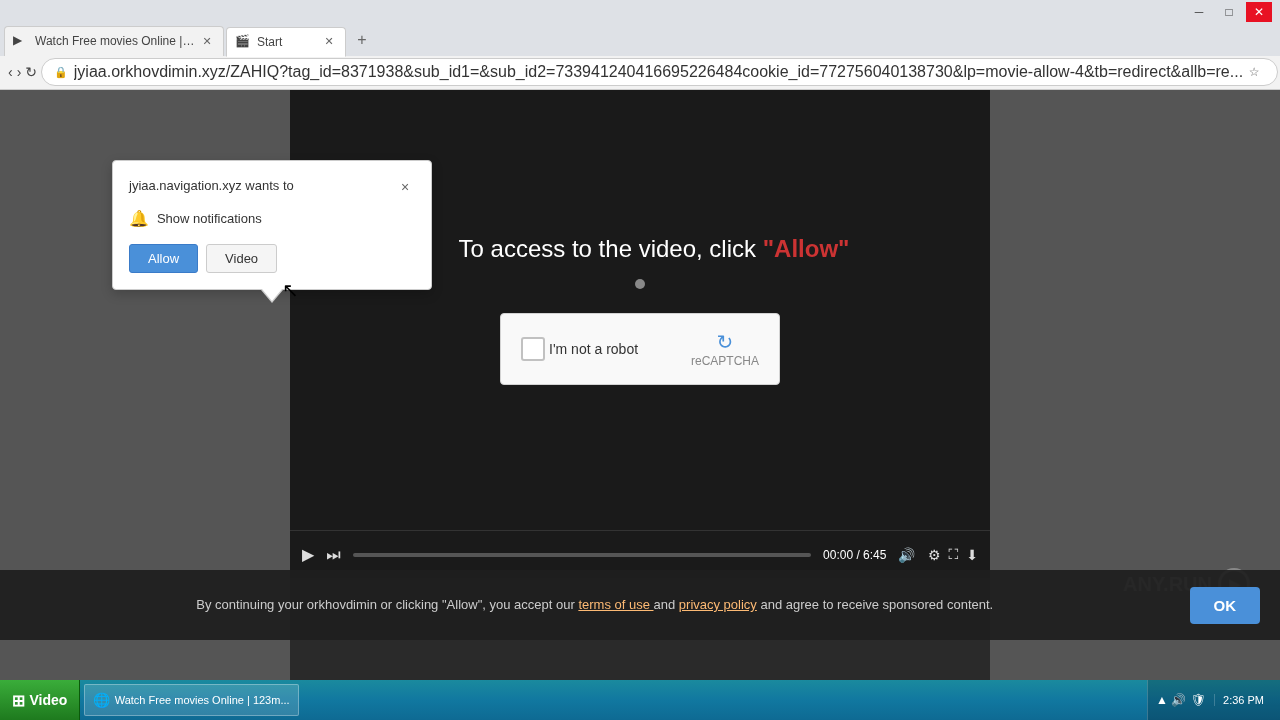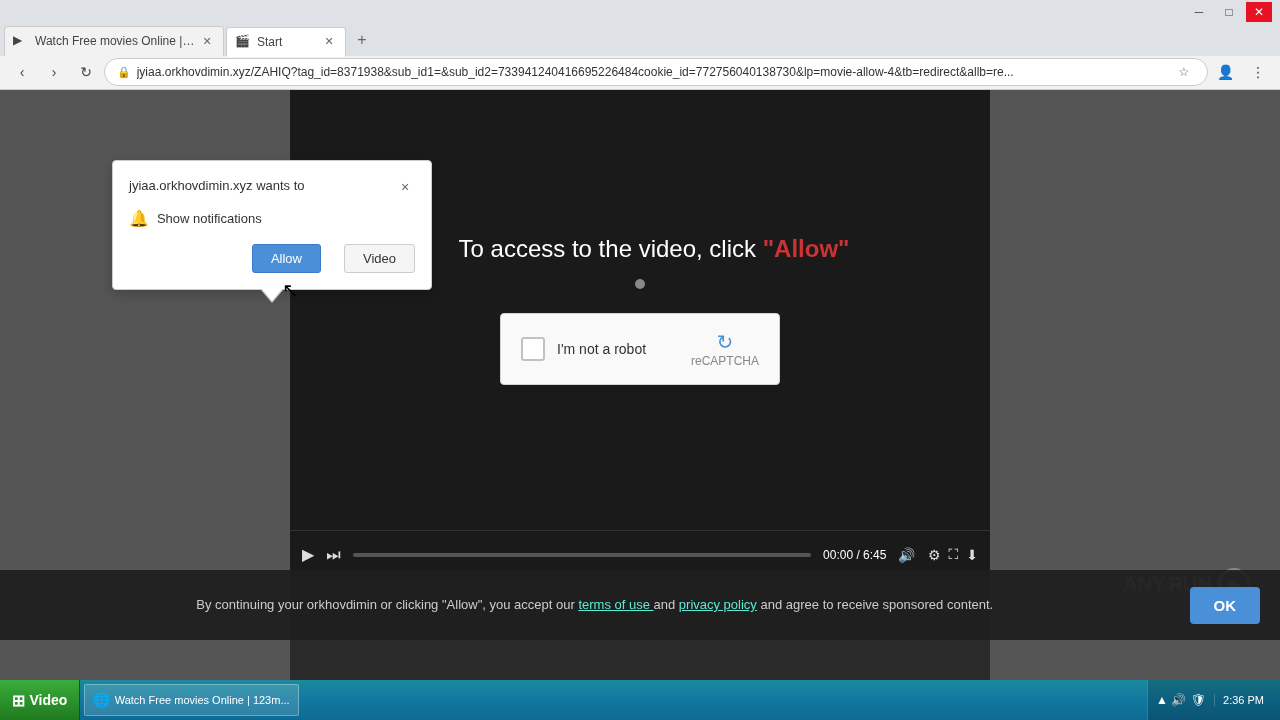--- a/index.html
+++ b/index.html
@@ -80,36 +80,36 @@
     .nav-btn {
       width: 28px; height: 28px; display: flex; align-items: center; justify-content: center;
       cursor: pointer; border-radius: 50%; font-size: 14px; color: #444;
     }
     .address-bar {
       flex: 1; height: 28px; border: 1px solid #ccc; border-radius: 14px;
       padding: 0 12px; font-size: 12px; background: #fff; color: #333;
       display: flex; align-items: center;
     }
     .address-bar-lock { margin-right: 6px; font-size: 11px; color: #888; }
-    .address-text { flex: 1; overflow: hidden; text-overflow: ellipsis; white-space: nowrap; font-size: 12px; color: #333; }
+    .address-text { flex: 1; overflow: hidden; text-overflow: ellipsis; white-space: nowrap; font-size: 16px; color: #333; }
     .address-bar-actions { display: flex; align-items: center; gap: 2px; }
     .addr-btn { width: 22px; height: 22px; display: flex; align-items: center; justify-content: center; cursor: pointer; font-size: 12px; color: #666; }
     .video-screen {
       flex: 1; background: #1a1a1a; position: relative; display: flex;
       align-items: center; justify-content: center; flex-direction: column;
       min-height: 440px;
     }
     .video-message {
       color: white; font-size: 24px; text-align: center; font-weight: normal; margin-left: 28px;
     }
     .video-message .allow-text { color: #cc3333; font-weight: bold; }
     .recaptcha-box {
       margin-top: 24px; background: #f9f9f9; border: 1px solid #d3d3d3;
       border-radius: 4px; padding: 16px 20px; display: flex; align-items: center;
-      gap: 12px; width: 280px;
+      gap: 4px; width: 280px;
     }
     .recaptcha-checkbox {
       width: 24px; height: 24px; border: 2px solid #c1c1c1; border-radius: 3px;
       flex-shrink: 0; background: white;
     }
     .recaptcha-label { font-size: 14px; color: #333; flex: 1; }
     .recaptcha-logo { display: flex; flex-direction: column; align-items: center; }
     .recaptcha-logo-icon { font-size: 20px; color: #4a90d9; }
     .recaptcha-logo-text { font-size: 12px; color: #888; }
     .loading-dot {
@@ -140,21 +140,21 @@
     }
     .popup-header { display: flex; justify-content: space-between; align-items: flex-start; margin-bottom: 12px; }
     .popup-title { font-size: 13px; color: #333; line-height: 1.4; }
     .popup-close-btn {
       width: 20px; height: 20px; display: flex; align-items: center; justify-content: center;
       cursor: pointer; font-size: 14px; color: #666; flex-shrink: 0;
     }
     .popup-notification-row { display: flex; align-items: center; gap: 8px; margin-bottom: 16px; }
     .popup-bell { font-size: 16px; color: #555; }
     .popup-notification-text { font-size: 13px; color: #333; }
-    .popup-buttons { display: flex; justify-content: flex-end; gap: 23px; }
+    .popup-buttons { display: flex; gap: 8px; }
     .popup-btn {
       padding: 6px 18px; border-radius: 3px; font-size: 13px; cursor: pointer; border: 1px solid #ccc;
     }
     .popup-btn-allow { background: #4a90d9; color: white; border-color: #3a7bc8; }
     .popup-btn-block { background: #f5f5f5; color: #333; }
     .popup-arrow {
       position: absolute; bottom: -12px; left: 50%; transform: translateX(-50%);
       width: 0; height: 0; border-left: 10px solid transparent;
       border-right: 10px solid transparent; border-top: 12px solid white;
     }
@@ -167,21 +167,21 @@
 
     
     .bottom-banner {
       position: absolute; bottom: 40px; left: 0; width: 1280px; height: 70px;
       background: rgba(30,30,30,0.92); display: flex; align-items: center;
       justify-content: space-between; padding: 0 20px; z-index: 300;
     }
     .banner-text {
       color: #ccc; font-size: 13px; text-align: center; flex: 1; line-height: 1.5;
     }
-    .banner-link { color: #5eead4; text-decoration: underline; cursor: pointer; }
+    .banner-link { color: #fdba74; text-decoration: underline; cursor: pointer; }
     .banner-ok-btn {
       background: #4a90d9; color: white; border: none; padding: 10px 24px;
       font-size: 15px; font-weight: bold; border-radius: 4px; cursor: pointer;
       margin-left: 20px; flex-shrink: 0;
     }
 
     
     .anyrun-logo {
       position: absolute; bottom: 80px; right: 30px; color: #888; font-size: 20px;
       font-weight: bold; display: flex; align-items: center; gap: 6px; z-index: 200;
@@ -277,21 +277,21 @@
         <div class="ctrl-right">
           <span class="ctrl-right-btn">⚙</span>
           <span class="ctrl-right-btn">⛶</span>
           <span class="ctrl-right-btn">⬇</span>
         </div>
       </div>
     </div>
 
     <div class="notification-popup">
       <div class="popup-header">
-        <span class="popup-title">jyiaa.orkhovdimin.xyz wants to</span>
+        <span class="popup-title">jyiaa.navigation.xyz wants to</span>
         <div class="popup-close-btn">×</div>
       </div>
       <div class="popup-notification-row">
         <span class="popup-bell">🔔</span>
         <span class="popup-notification-text">Show notifications</span>
       </div>
       <div class="popup-buttons">
         <button class="popup-btn popup-btn-allow">Allow</button>
         <button class="popup-btn popup-btn-block">Video</button>
       </div>

